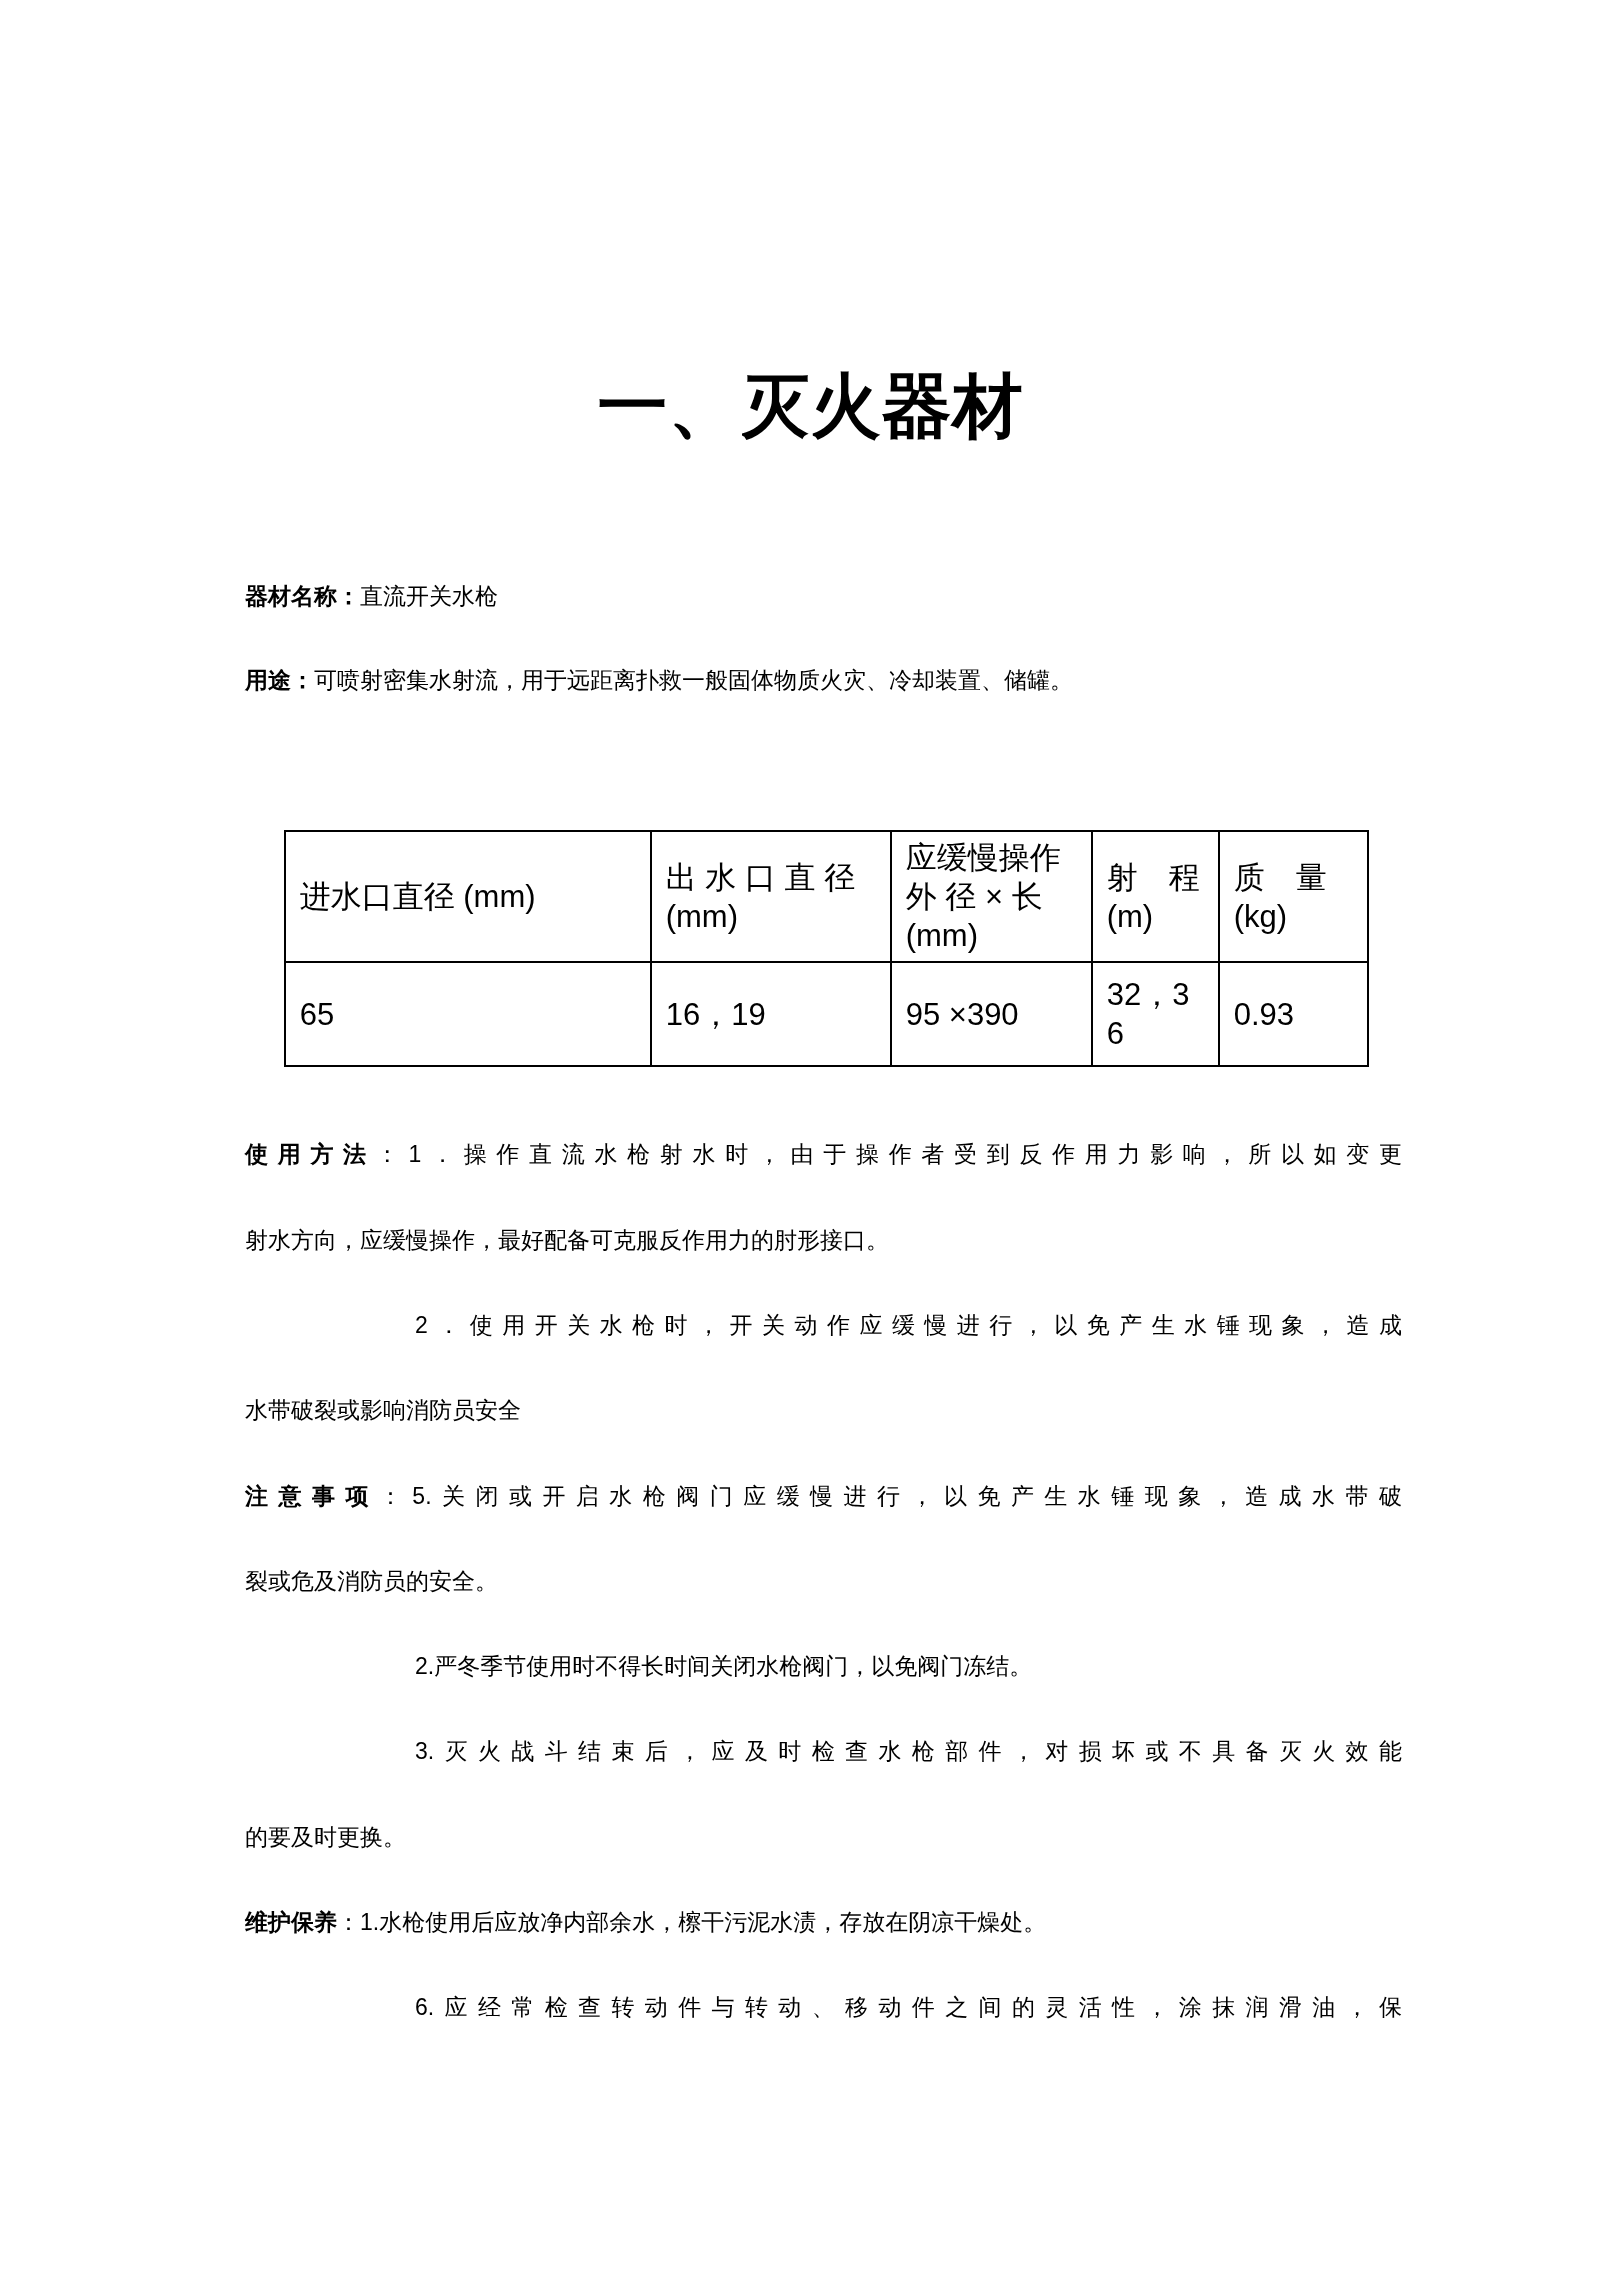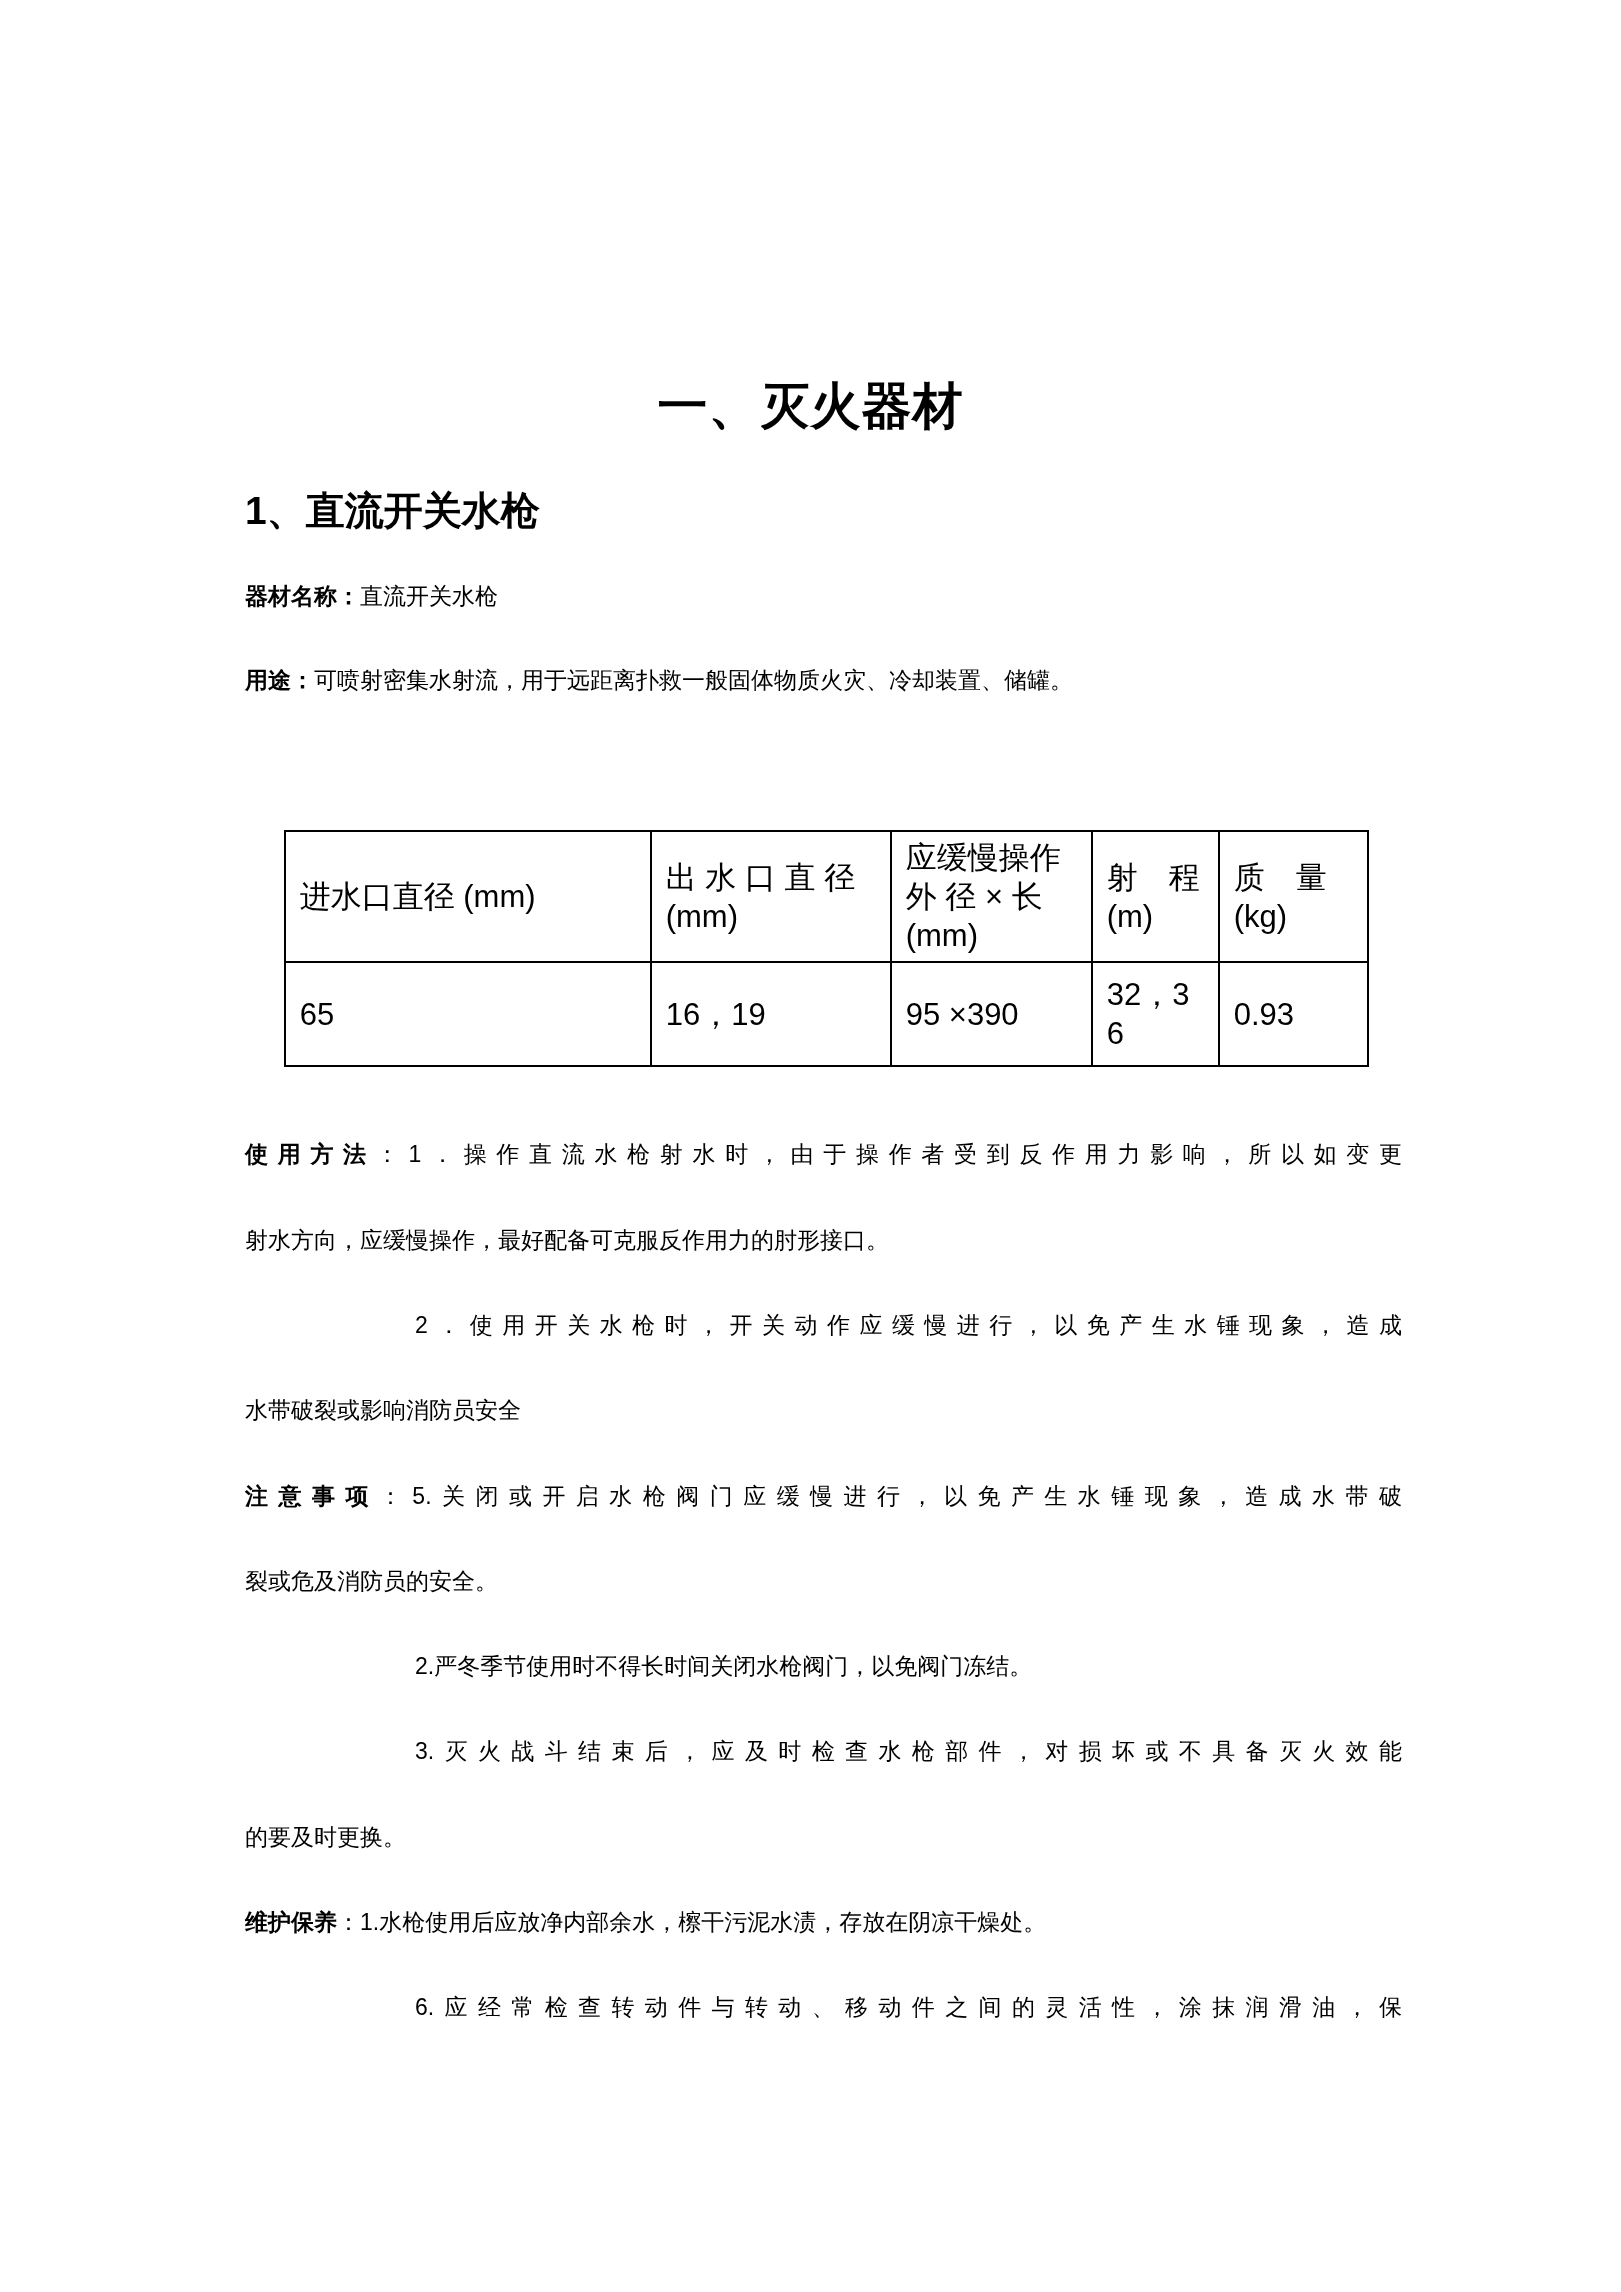--- a/index.html
+++ b/index.html
@@ -7,21 +7,21 @@
     position:relative;
     width:1621px; height:2293px;
     background:#ffffff;
     color:#000000;
     font-family:"Liberation Sans", sans-serif;
     overflow:hidden;
   }
   .doc-title {
     position:absolute; top:359px; left:0; width:100%;
     text-align:center;
-    font-size:50px; font-weight:bold; line-height:94px;
+    font-size:70px; font-weight:bold; line-height:94px;
     letter-spacing:1px;
   }
   .section-heading {
     position:absolute; top:484px; left:245px;
     font-size:39px; font-weight:bold; line-height:53px;
   }
   .line {
     position:absolute; left:245px; width:1157px;
     font-size:23px; line-height:85px;
     white-space:nowrap;
@@ -61,21 +61,20 @@
     font-size:21.6px; line-height:55px;
   }
 </style>
 </head>
 <body>
 
 <div class="page">
 
   <div class="doc-title">一、灭火器材</div>
 
-  <div class="section-heading">1、直流开关水枪</div>
 
   <div class="line" style="top:554px">
     <b>器材名称：</b><span>直流开关水枪</span>
   </div>
 
   <div class="line" style="top:638px">
     <b>用途：</b><span>可喷射密集水射流，用于远距离扑救一般固体物质火灾、冷却装置、储罐。</span>
   </div>
 
 

